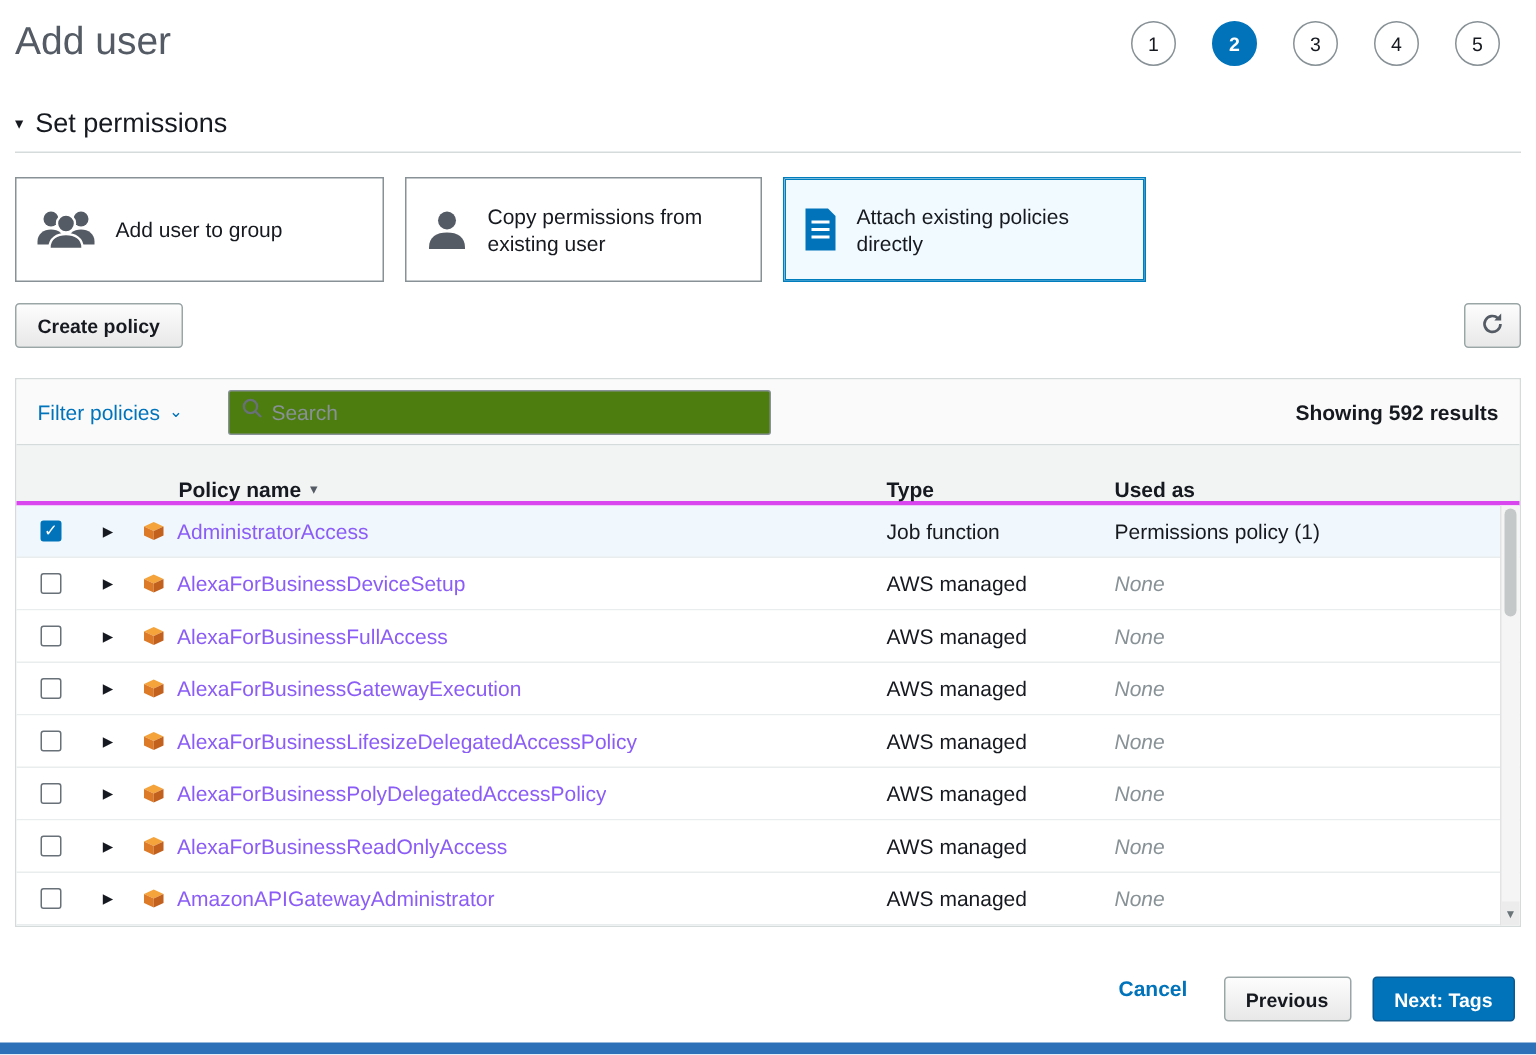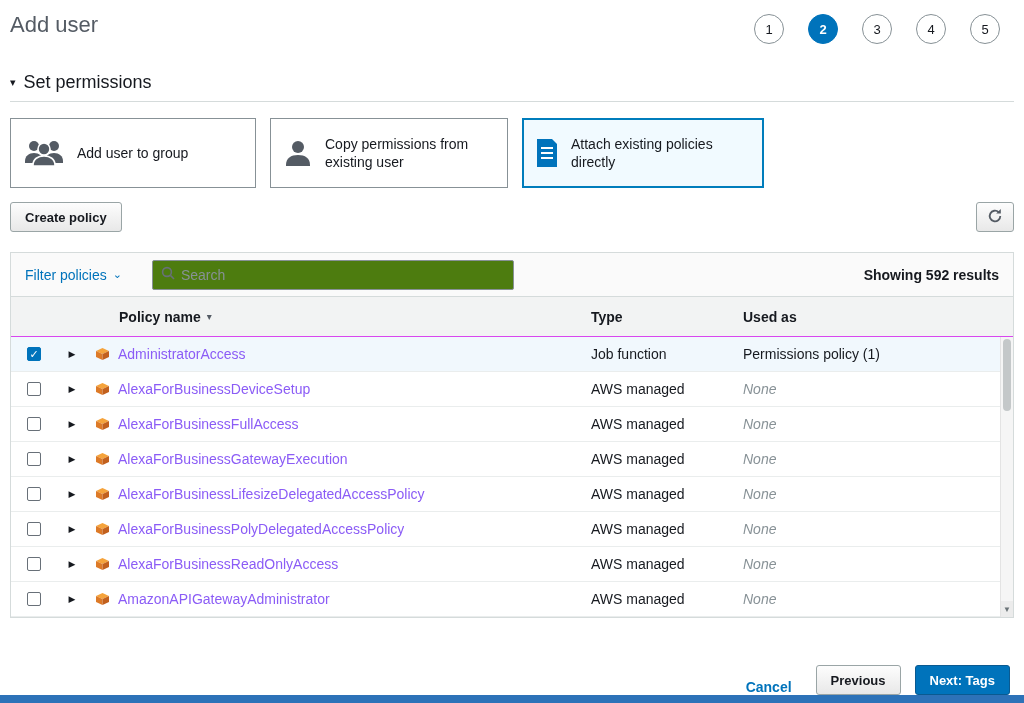--- a/index.html
+++ b/index.html
@@ -3,21 +3,21 @@
 <meta charset="utf-8">
 <style>
   * { box-sizing: border-box; margin: 0; padding: 0; }
   html, body { background: #fff; }
   body { font-family: "Liberation Sans", "DejaVu Sans", sans-serif; }
   .page { position: relative; width: 1024px; height: 703px; background: #fff; overflow: hidden; }
   .content { padding: 0 10px; }
 
   
   .top { display: flex; align-items: flex-start; justify-content: space-between; padding-top: 12px; }
-  .page-title { font-size: 22px; font-weight: 400; color: #545b64; }
+  .page-title { font-size: 26px; font-weight: 400; color: #545b64; }
   .steps { display: flex; gap: 24px; padding-right: 14px; padding-top: 2px; }
   .step { width: 30px; height: 30px; border-radius: 50%; border: 1px solid #879196; color: #16191f;
           font-size: 13px; display: flex; align-items: center; justify-content: center; background: #fff; }
   .step.active { background: #0073bb; border-color: #0073bb; color: #fff; font-weight: 700; }
 
   
   .section-header { margin-top: 28px; padding-bottom: 8px; border-bottom: 1px solid #d5dbdb;
                     display: flex; align-items: center; gap: 8px; cursor: pointer; }
   .tri { font-size: 11px; color: #16191f; }
   .section-title { font-size: 18px; color: #16191f; }
@@ -43,21 +43,21 @@
                 display: flex; align-items: center; padding: 0 14px; }
   .filter-link { color: #0073bb; font-size: 14px; font-weight: 400; cursor: pointer; display: flex; align-items: center; gap: 6px; }
   .chev { font-size: 11px; color: #0073bb; }
   .search-box { margin-left: 30px; width: 362px; height: 30px; background: #4d7c0f; border: 1px solid #879196;
                 border-radius: 2px; display: flex; align-items: center; padding: 0 8px; gap: 6px; }
   .search-box input { border: none; outline: none; flex: 1; font-size: 14px; color: #16191f; font-family: inherit; background: transparent; }
   .search-box input::placeholder { color: #879196; }
   .results { margin-left: auto; font-size: 14px; font-weight: 700; color: #16191f; }
 
   
-  .thead { display: flex; align-items: center; height: 40px; background: #f2f3f3; border-bottom: 1px solid #d946ef; }
+  .thead { display: flex; align-items: flex-end; height: 40px; background: #f2f3f3; border-bottom: 3px solid #d946ef; }
   .th { display: flex; align-items: center; font-size: 14px; font-weight: 700; color: #16191f; }
   .col-cb { width: 46px; flex: 0 0 auto; display: flex; align-items: center; justify-content: center; }
   .col-caret { width: 30px; flex: 0 0 auto; display: flex; align-items: center; justify-content: center; }
   .thead .col-cb, .thead .col-caret { border-right: 1px solid #d5dbdb; }
   .col-name { flex: 1 1 auto; min-width: 0; }
   .th.col-name { padding-left: 32px; }
   .col-type { width: 152px; flex: 0 0 auto; }
   .col-used { width: 278px; flex: 0 0 auto; }
   .th.col-type, .th.col-used { padding-left: 8px; }
   .sort-caret { font-size: 10px; color: #545b64; margin-left: 6px; }
@@ -77,21 +77,21 @@
   .cb.checked::after { content: "✓"; color: #fff; font-size: 11px; font-weight: 700; line-height: 1; }
   .policy-icon { display: inline-flex; flex: 0 0 auto; }
 
   
   .scrollbar { position: absolute; top: 0; right: 0; bottom: 0; width: 13px; background: #f5f5f5; border-left: 1px solid #e3e3e3; }
   .scroll-thumb { position: absolute; top: 2px; left: 2px; right: 2px; height: 72px; background: #c4c8c9; border-radius: 4px; }
   .scroll-down { position: absolute; bottom: 0; left: 0; right: 0; height: 16px; background: #ececec; color: #6b7478;
                  font-size: 8px; display: flex; align-items: center; justify-content: center; }
 
   
-  .footer { position: absolute; left: 0; right: 0; bottom: 8px; height: 44px; display: flex; align-items: flex-end;
+  .footer { position: absolute; left: 0; right: 0; bottom: 8px; height: 44px; display: flex; align-items: flex-start;
             justify-content: flex-end; gap: 14px; padding-right: 14px; background: #fff; }
   .cancel-link { color: #0073bb; font-size: 14px; font-weight: 700; text-decoration: none; margin-right: 10px; cursor: pointer; }
   .btn-primary { background: #0073bb; border: 1px solid #0a5a91; color: #fff; }
   .footer-strip { position: absolute; left: 0; right: 0; bottom: 0; height: 8px; background: #2d72b8; }
 </style>
 </head>
 <body>
 
 <div class="page">
   <div class="content">

